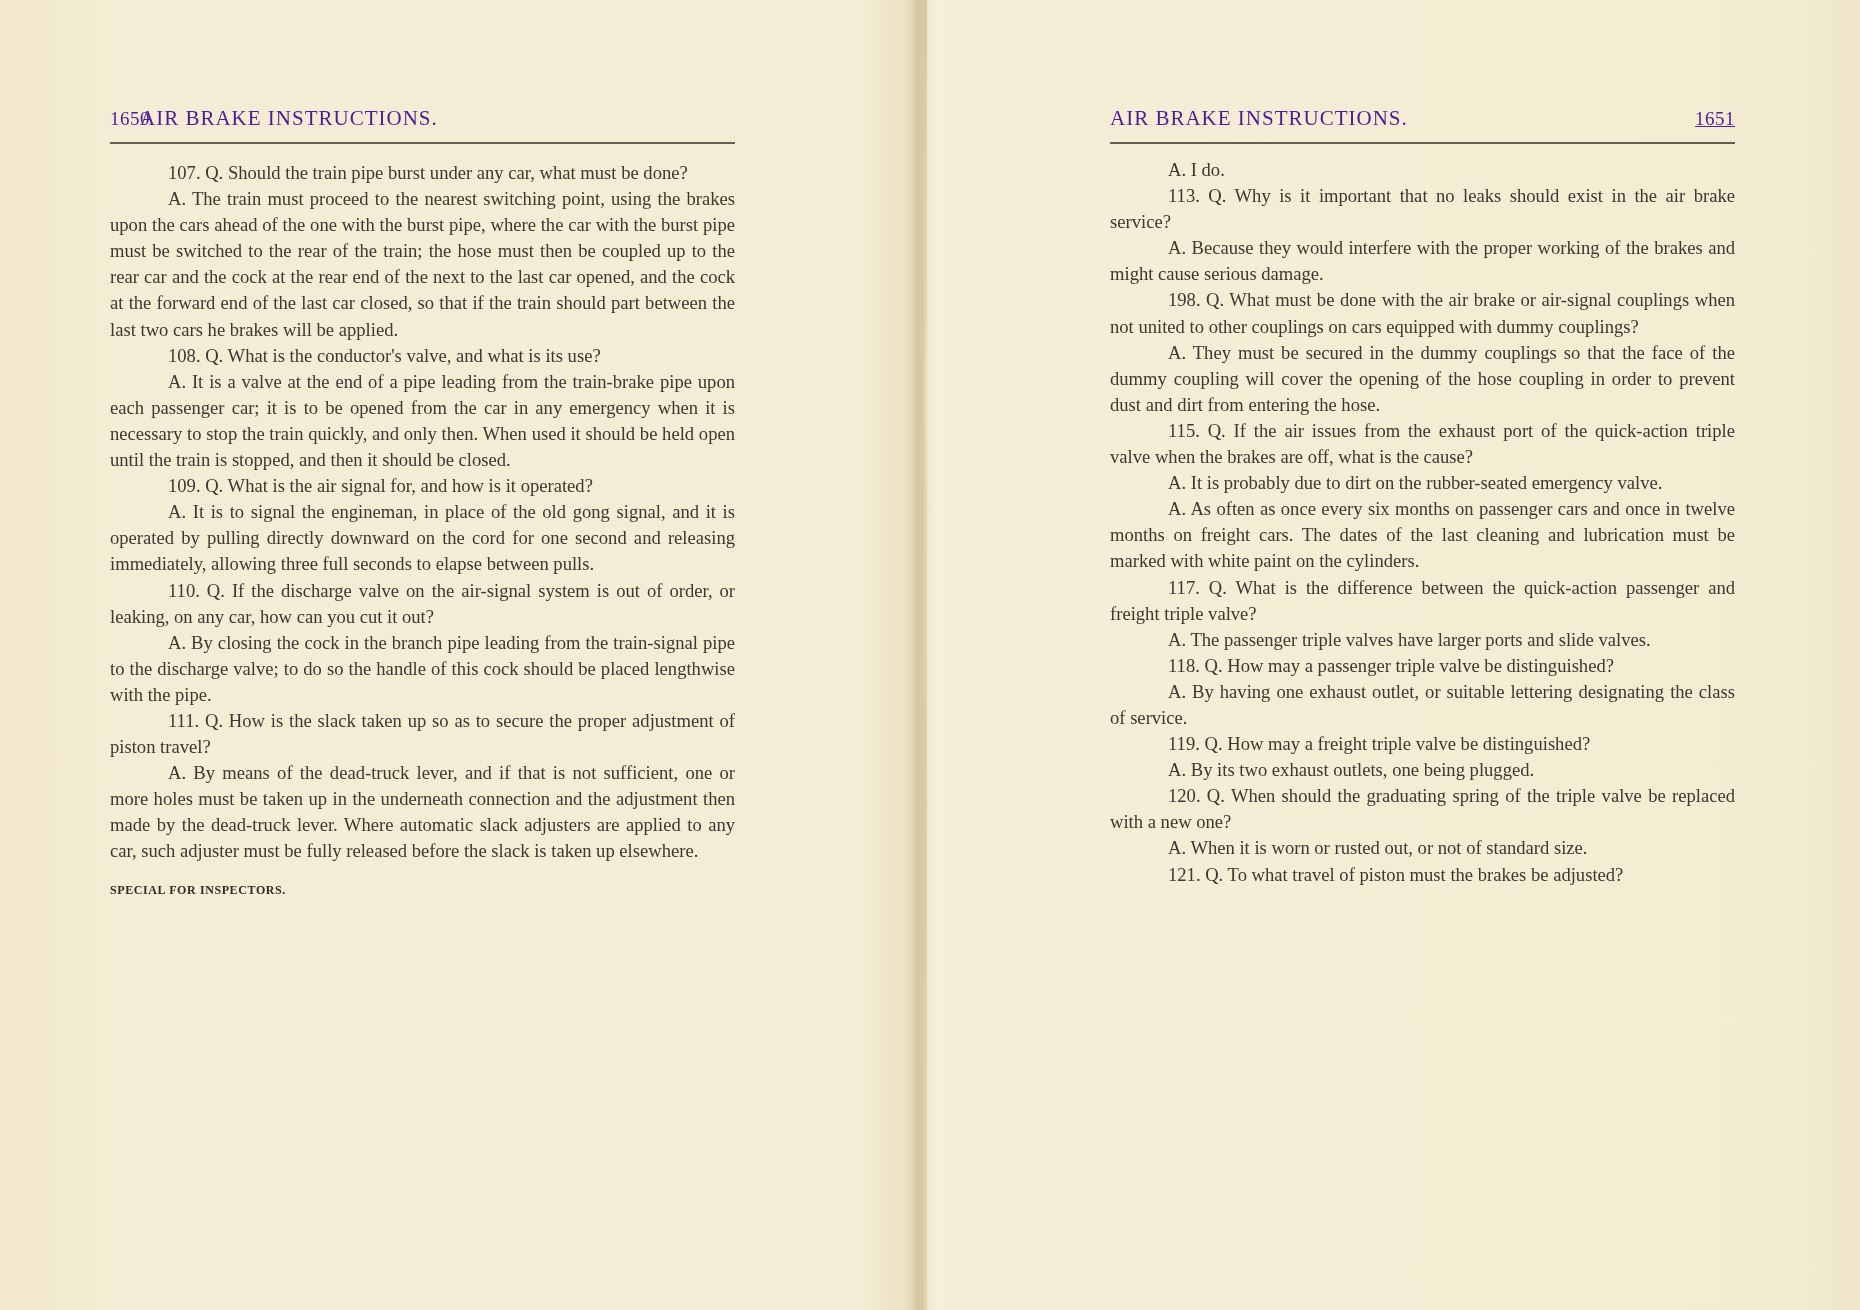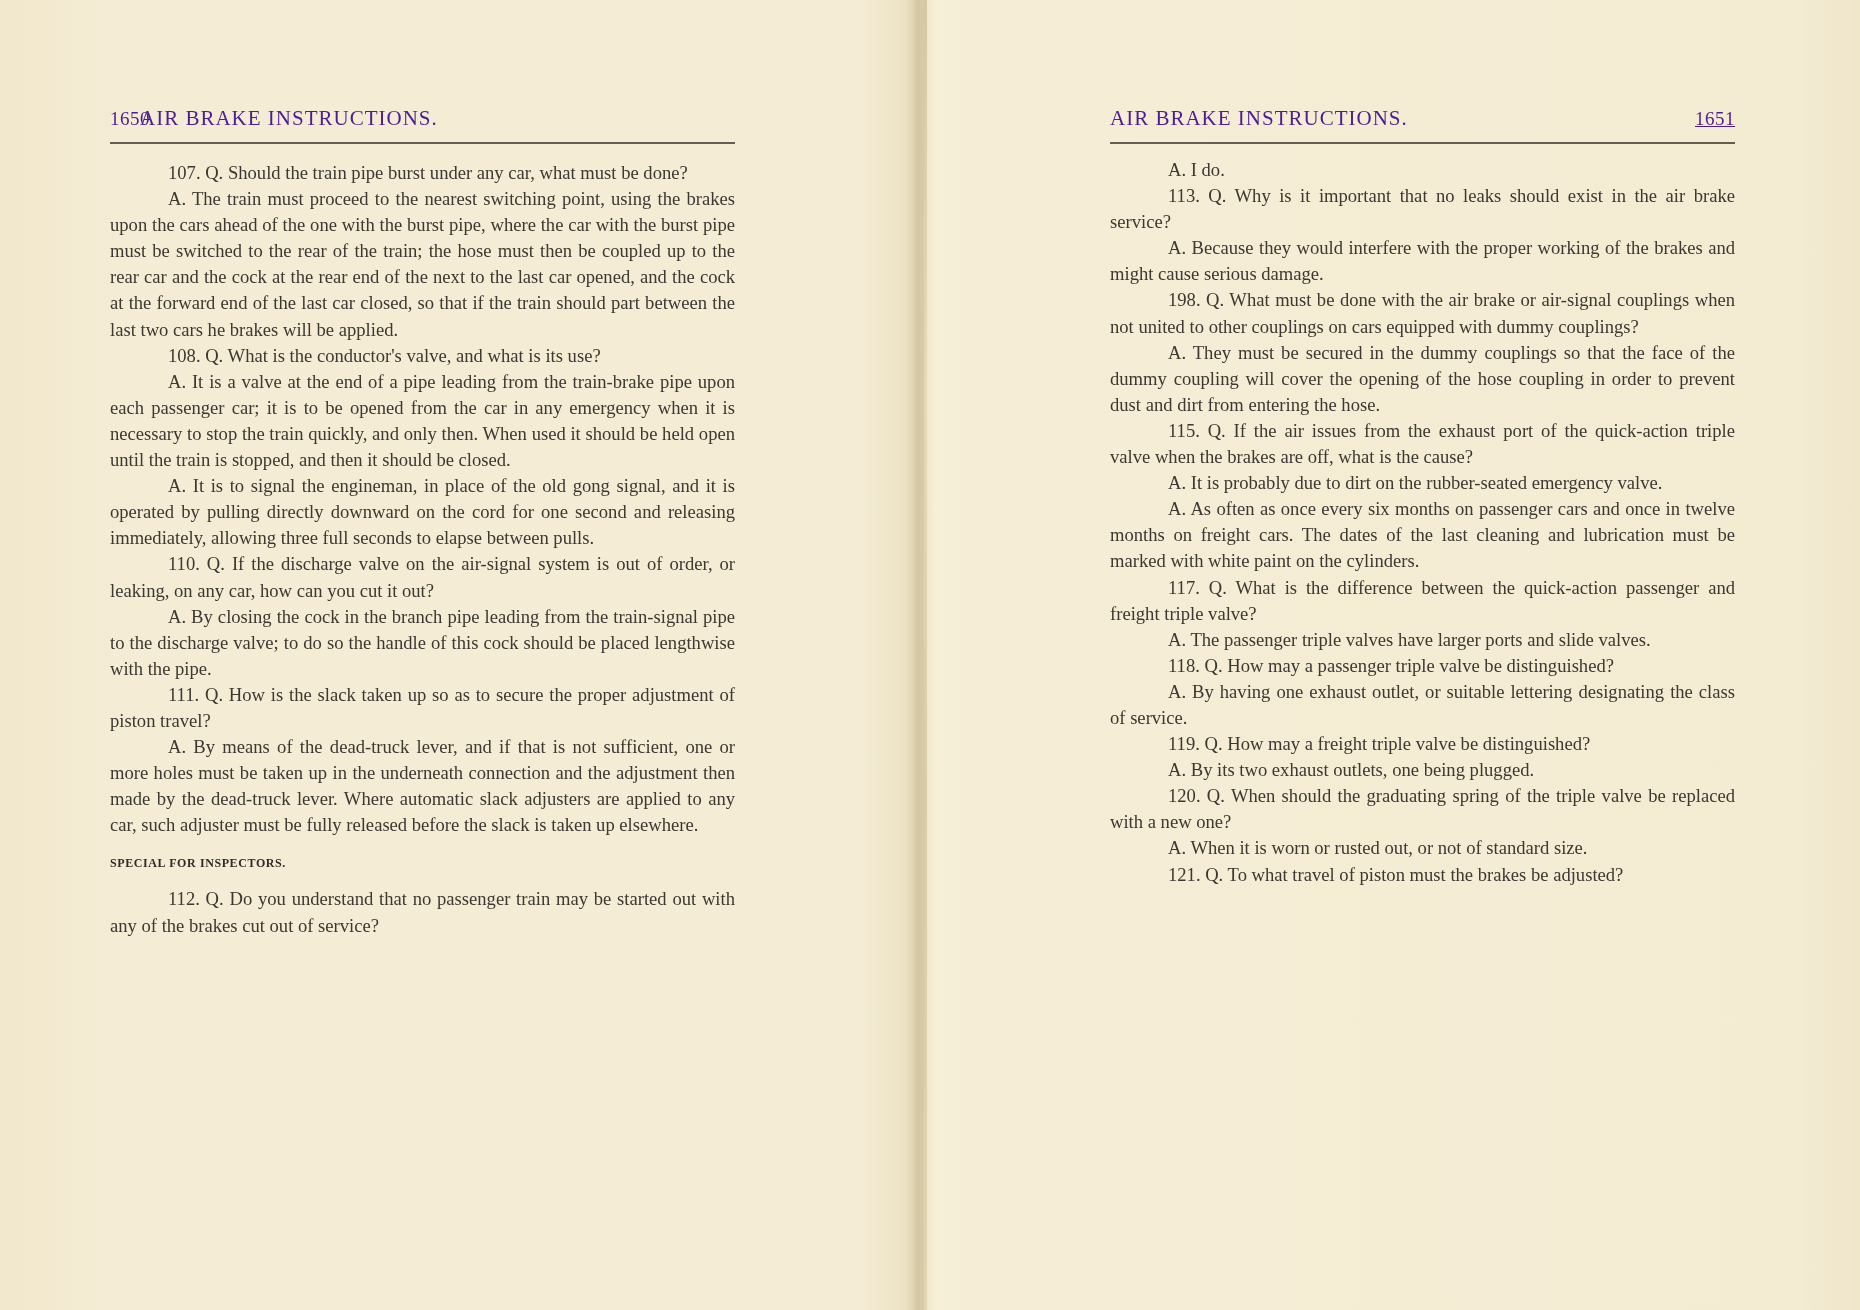--- a/index.html
+++ b/index.html
@@ -122,27 +122,27 @@
   <div class="running-head">
     <span class="folio">1650</span>
     <span class="title">AIR BRAKE INSTRUCTIONS.</span>
   </div>
   <div class="rule"></div>
   <div class="body-text">
     <p class="para">107. Q. Should the train pipe burst under any car, what must be done?</p>
     <p class="para">A. The train must proceed to the nearest switching point, using the brakes upon the cars ahead of the one with the burst pipe, where the car with the burst pipe must be switched to the rear of the train; the hose must then be coupled up to the rear car and the cock at the rear end of the next to the last car opened, and the cock at the forward end of the last car closed, so that if the train should part between the last two cars he brakes will be applied.</p>
     <p class="para">108. Q. What is the conductor's valve, and what is its use?</p>
     <p class="para">A. It is a valve at the end of a pipe leading from the train-brake pipe upon each passenger car; it is to be opened from the car in any emergency when it is necessary to stop the train quickly, and only then.  When used it should be held open until the train is stopped, and then it should be closed.</p>
+    <p class="para">109. Q. What is the air signal for, and how is it operated?</p>
     <p class="para">A. It is to signal the engineman, in place of the old gong signal, and it is operated by pulling directly downward on the cord for one second and releasing immediately, allowing three full seconds to elapse between pulls.</p>
     <p class="para">110. Q. If the discharge valve on the air-signal system is out of order, or leaking, on any car, how can you cut it out?</p>
     <p class="para">A. By closing the cock in the branch pipe leading from the train-signal pipe to the discharge valve; to do so the handle of this cock should be placed lengthwise with the pipe.</p>
     <p class="para">111. Q. How is the slack taken up so as to secure the proper adjustment of piston travel?</p>
     <p class="para">A. By means of the dead-truck lever, and if that is not sufficient, one or more holes must be taken up in the underneath connection and the adjustment then made by the dead-truck lever. Where automatic slack adjusters are applied to any car, such adjuster must be fully released before the slack is taken up elsewhere.</p>
     <div class="section-heading">SPECIAL FOR INSPECTORS.</div>
-    <p class="para">112. Q. Do you understand that no passenger train may be started out with any of the brakes cut out of service?</p>
   </div>
 </div>
 
 <div class="page right">
   <div class="running-head">
     <span class="title">AIR BRAKE INSTRUCTIONS.</span>
     <span class="folio">1651</span>
   </div>
   <div class="rule"></div>
   <div class="body-text">

